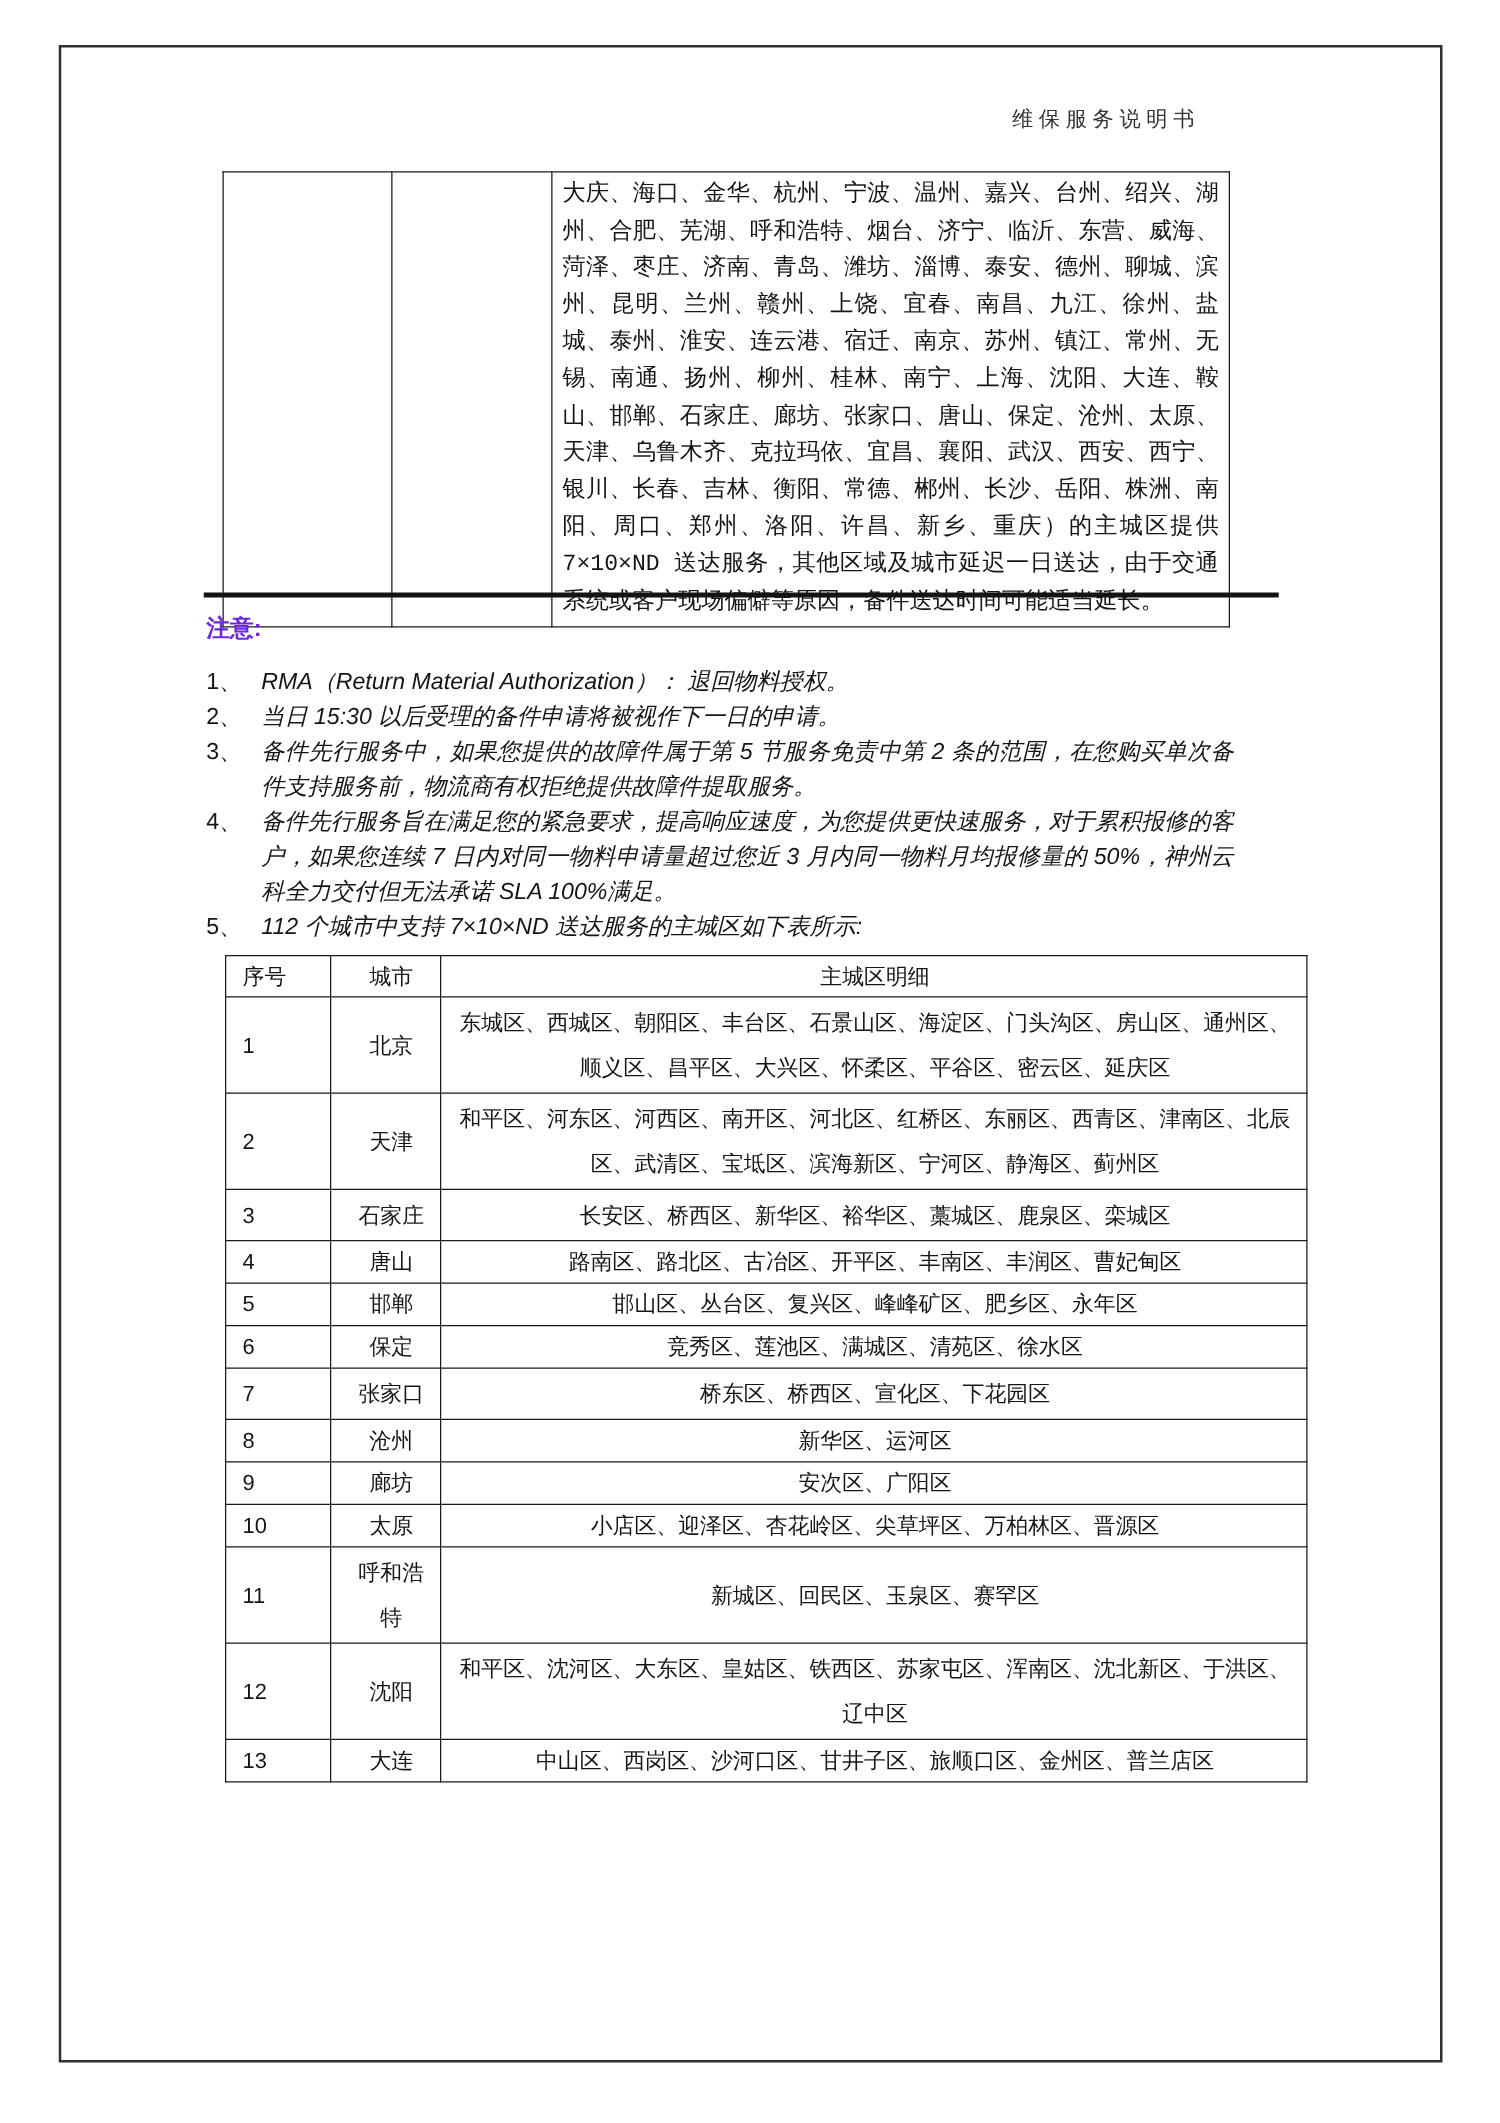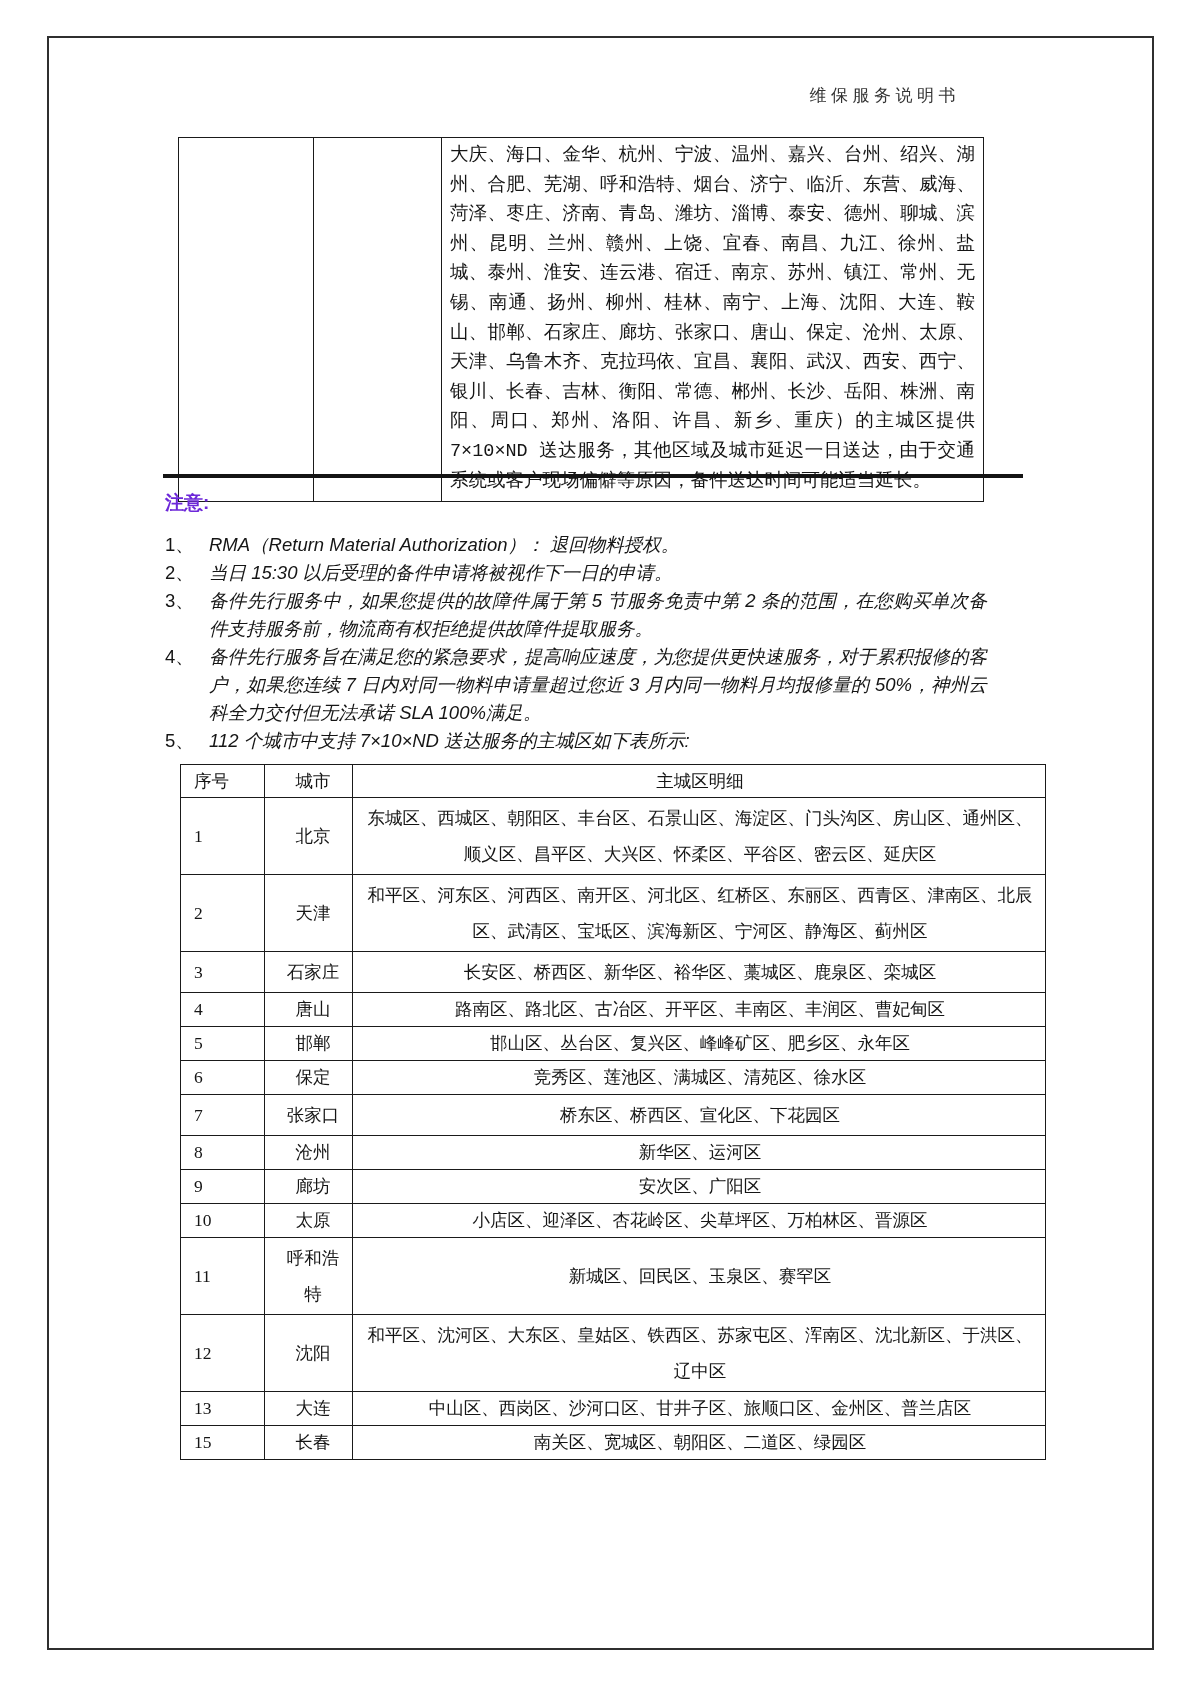--- a/index.html
+++ b/index.html
@@ -97,21 +97,21 @@
   .city-table th,.city-table td{
     border:1.4px solid #1a1a1a;
     font-weight:normal;
     vertical-align:middle;
   }
   .city-table th{
     height:32px;
     text-align:center;
     padding:0;
   }
-  .city-table .col-no{width:66px;padding:0 4px 0 13px;text-align:left;font-family:Liberation Serif, serif;}
+  .city-table .col-no{width:66px;padding:0 4px 0 13px;text-align:left;}
   .city-table .col-city{width:66px;padding:0 6px 0 15px;text-align:center;word-break:break-all;}
   .city-table .col-dist{width:674px;padding:0 8px 0 10px;text-align:center;}
   .city-table tr.compact td{height:33px;line-height:31px;}
   .city-table tr.tall td{line-height:36px;padding-top:2px;padding-bottom:2px;}
   
   .footer{
     position:absolute;
     left:0;top:1581px;
     width:1200px;
     text-align:center;
@@ -236,22 +236,17 @@
         <tr class="tall">
           <td class="col-no">12</td>
           <td class="col-city">沈阳</td>
           <td class="col-dist">和平区、沈河区、大东区、皇姑区、铁西区、苏家屯区、浑南区、沈北新区、于洪区、辽中区</td>
         </tr>
         <tr class="compact">
           <td class="col-no">13</td>
           <td class="col-city">大连</td>
           <td class="col-dist">中山区、西岗区、沙河口区、甘井子区、旅顺口区、金州区、普兰店区</td>
         </tr>
-        <tr class="compact">
-          <td class="col-no">15</td>
-          <td class="col-city">长春</td>
-          <td class="col-dist">南关区、宽城区、朝阳区、二道区、绿园区</td>
-        </tr>
       </tbody>
   </table>
 
 
 </div>
 
 </body></html>

